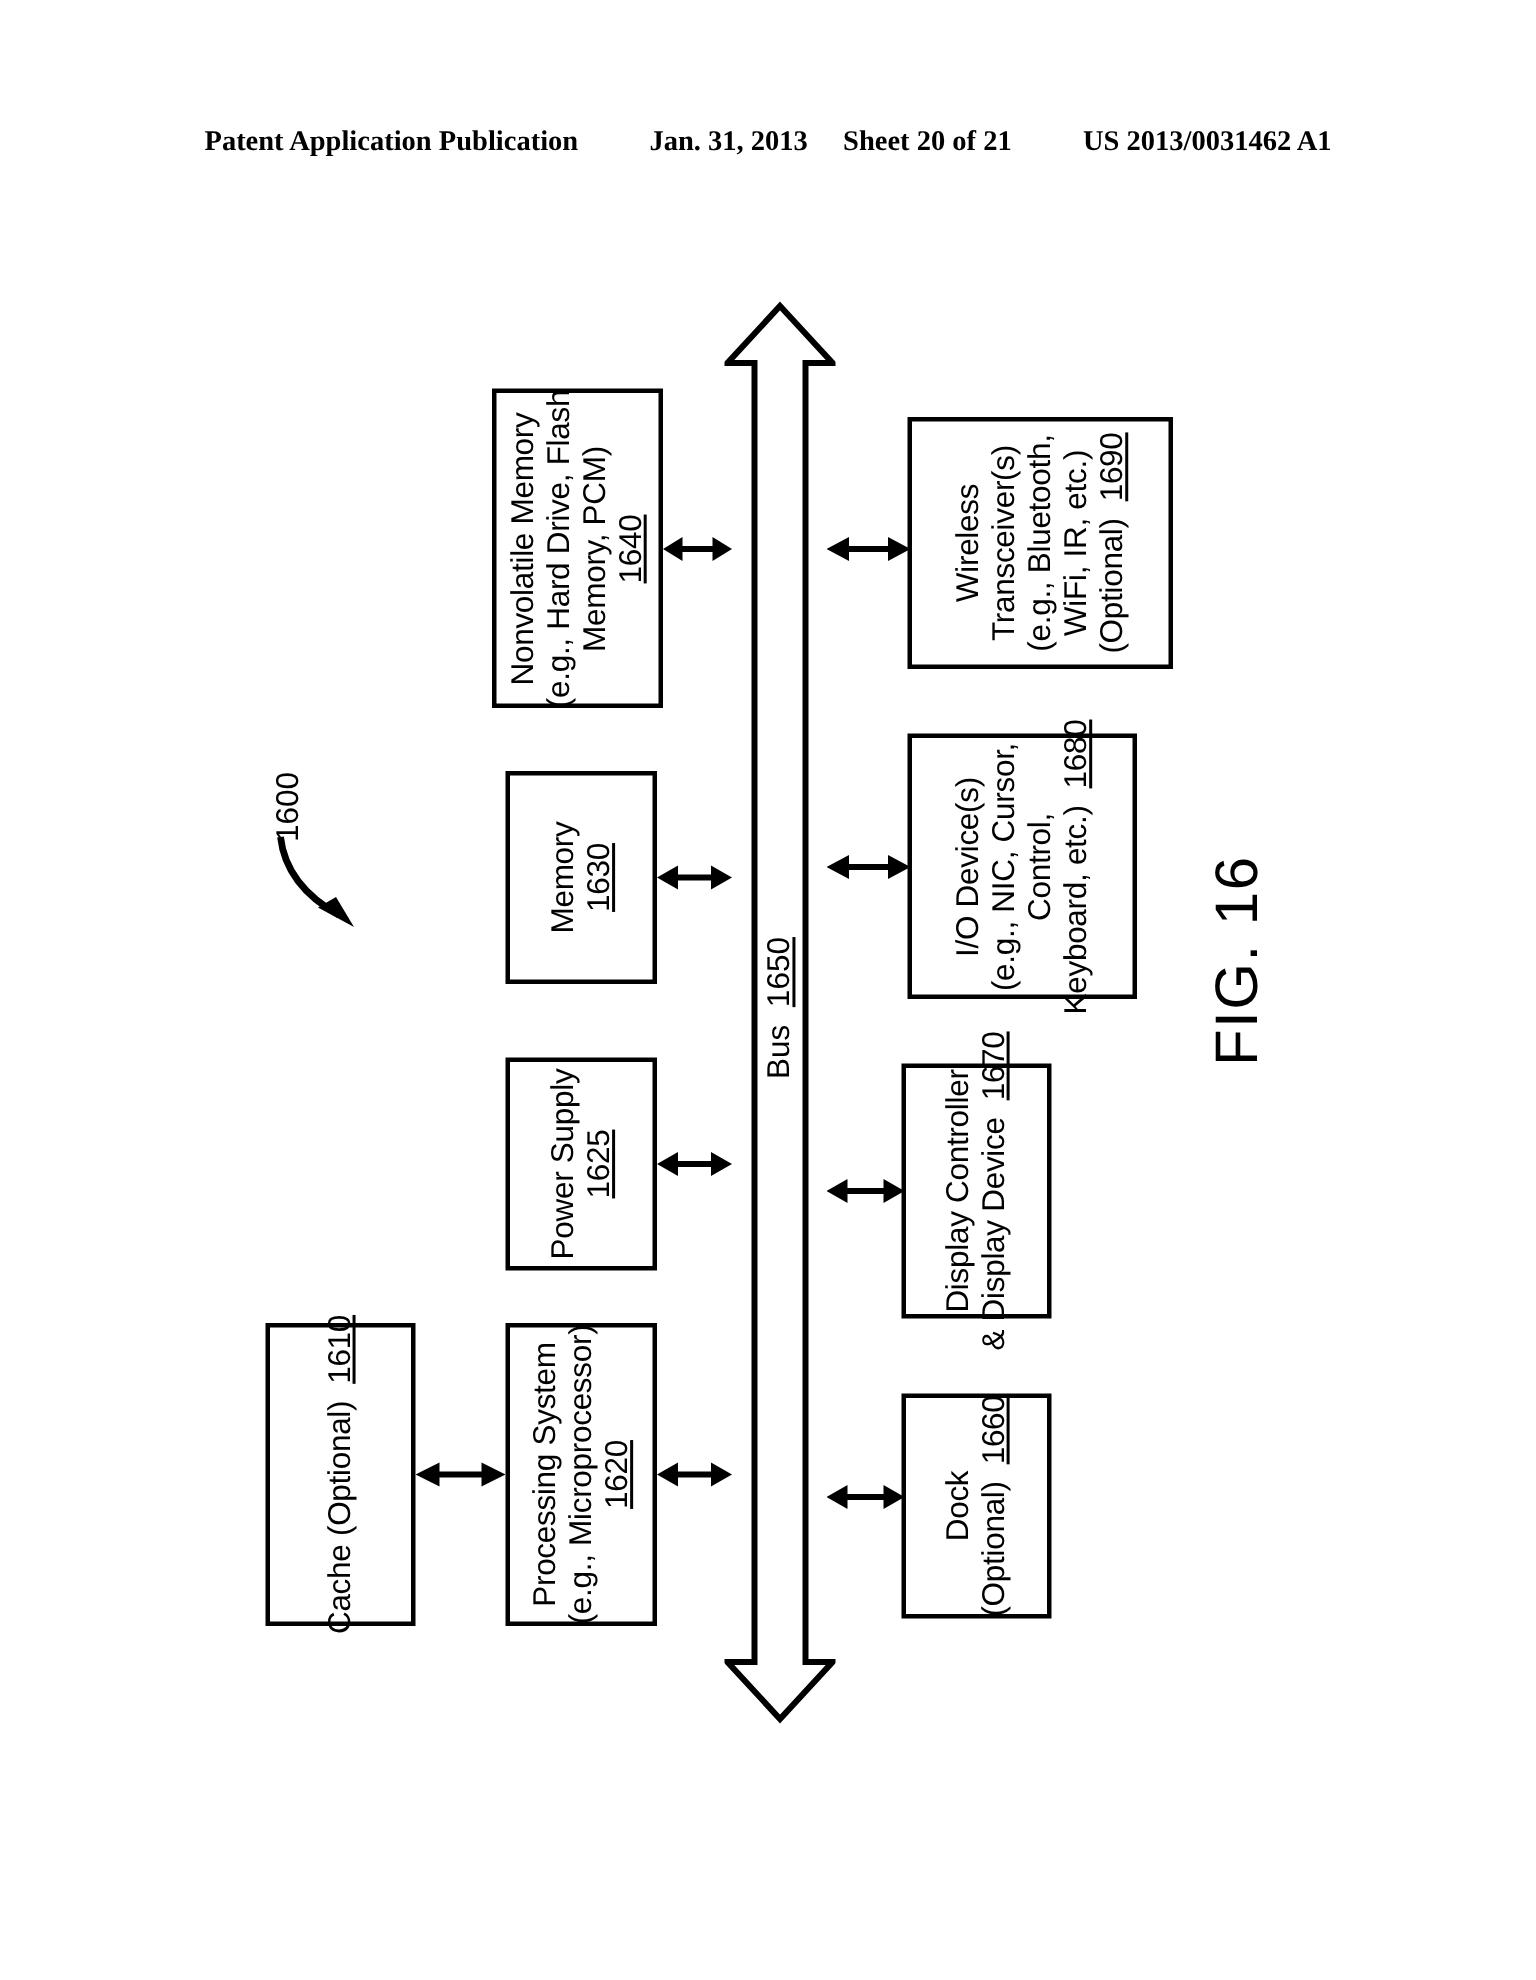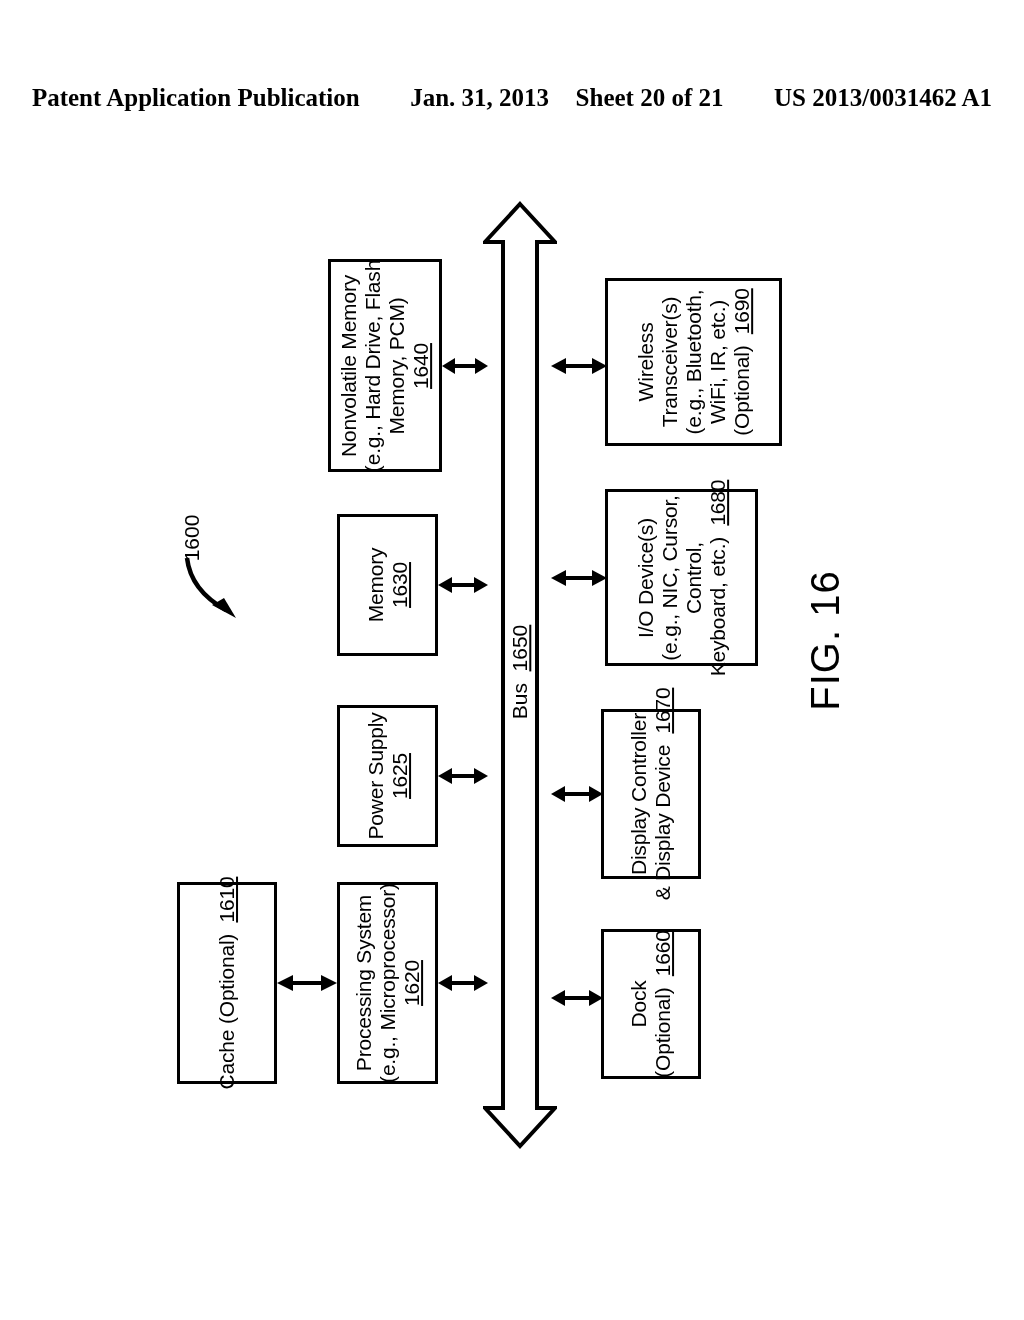--- a/index.html
+++ b/index.html
@@ -18,21 +18,21 @@
 
   
   #pub-header {
     position: absolute;
     top: 84px;
     left: 0;
     width: 1024px;
     text-align: center;
     font-family: "Liberation Serif", serif;
     font-weight: bold;
-    font-size: 25px;
+    font-size: 19px;
     letter-spacing: 0px;
     white-space: nowrap;
   }
   #pub-header span { display: inline-block; vertical-align: baseline; }
   .hdr-gap-1 { width: 38px; }
   .hdr-gap-2 { width: 14px; }
   .hdr-gap-3 { width: 38px; }
 
   
   #figure {

